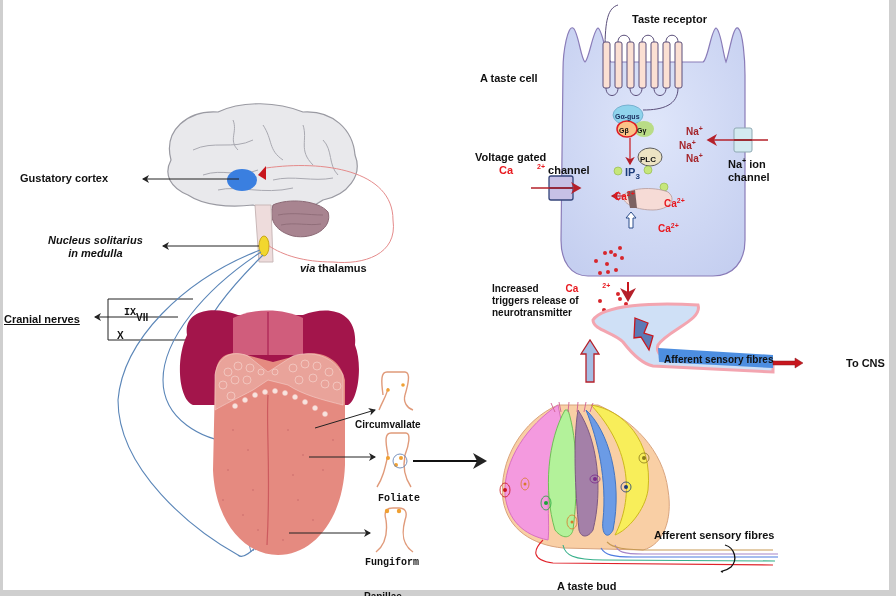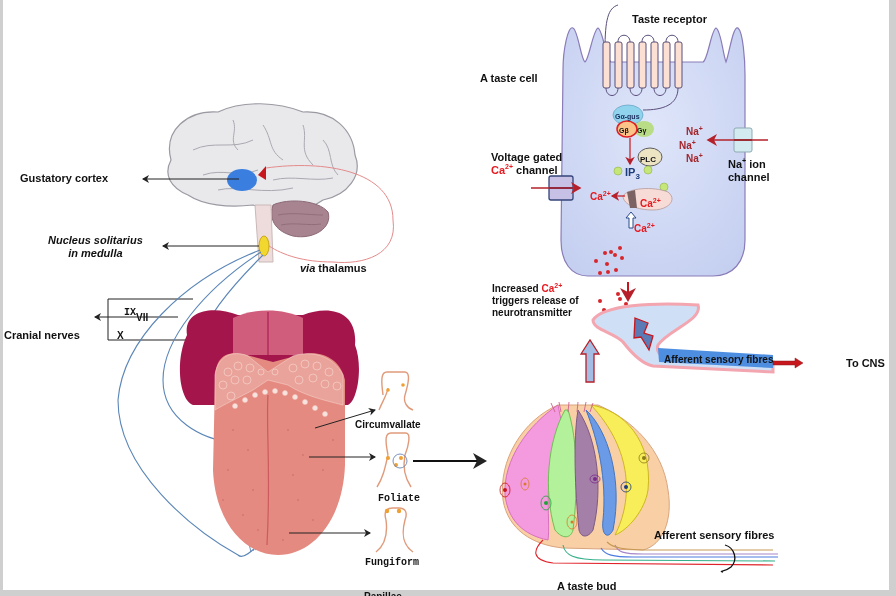--- a/index.html
+++ b/index.html
@@ -1,21 +1,21 @@
 <!DOCTYPE html>
 <html><head>
 <meta charset="utf-8">
 <style>
   html, body { margin:0; padding:0; }
   body { width:896px; height:596px; background:#cfcfcf; position:relative; overflow:hidden;
          font-family:"Liberation Sans", sans-serif; }
   #canvas { position:absolute; left:3px; top:0; width:886px; height:590px; background:#ffffff; }
   svg#fig { position:absolute; left:0; top:0; }
   .lbl { position:absolute; font-weight:bold; font-size:11px; color:#111; line-height:13px; white-space:nowrap; }
-  .red { color:#e8191f; }
+  .red { color:#e8191f;margin-left:24px; }
   .dred { color:#a5262c; }
   .sup { font-size:7px; vertical-align:super; line-height:0; }
   .sub { font-size:8px; vertical-align:sub; line-height:0; }
   .small { font-size:8px; }
   .ital { font-style:italic; }
 </style>
 </head>
 <body>
 
 <div id="canvas">
@@ -260,42 +260,42 @@
 
 <div class="lbl" style="left:17px;top:172px;">Gustatory cortex</div>
 <div class="lbl" style="left:45px;top:234px;text-align:center;font-style:italic;">
   <span>Nucleus solitarius</span><br>
   <span>in medulla</span>
 </div>
 <div class="lbl" style="left:297px;top:262px;">
   <span class="ital">via</span>
   <span>thalamus</span>
 </div>
-<div class="lbl" style="left:1px;top:329px;">Cranial nerves</div>
+<div class="lbl" style="left:1px;top:313px;text-decoration:underline;">Cranial nerves</div>
 <div class="lbl" style="left:133px;top:286px;font-size:10px;margin-top:25px;">VII</div>
 <div class="lbl" style="left:121px;top:306px;font-size:10px;font-family:Liberation Mono, monospace;">IX</div>
 <div class="lbl" style="left:114px;top:329px;font-size:10px;">X</div>
 
 <div class="lbl" style="left:352px;top:418px;font-size:10px;">Circumvallate</div>
 <div class="lbl" style="left:375px;top:492px;font-size:10px;font-family:Liberation Mono, monospace;">Foliate</div>
 <div class="lbl" style="left:362px;top:556px;font-size:10px;font-family:Liberation Mono, monospace;">Fungiform</div>
 <div class="lbl" style="left:361px;top:573px;font-size:10px;margin-top:17px;">Papillae</div>
 
 <div class="lbl" style="left:608px;top:13px;margin-left:21px;">Taste receptor</div>
 <div class="lbl" style="left:477px;top:72px;">A taste cell</div>
 <div class="lbl small" style="left:612px;top:110px;color:#1d3060;font-size:7px;">Gα-gus</div>
 <div class="lbl small" style="left:616px;top:124px;font-size:7px;">Gβ</div>
 <div class="lbl small" style="left:634px;top:124px;font-size:7px;">Gγ</div>
 <div class="lbl small" style="left:637px;top:153px;">PLC</div>
 <div class="lbl" style="left:622px;top:166px;color:#1d3c7a;"><span>IP</span><span class="sub">3</span></div>
 <div class="lbl red" style="left:587px;top:190px;font-size:10px;"><span>Ca</span><span class="sup">2+</span></div>
 <div class="lbl red" style="left:637px;top:197px;font-size:10px;"><span>Ca</span><span class="sup">2+</span></div>
 <div class="lbl red" style="left:631px;top:222px;font-size:10px;"><span>Ca</span><span class="sup">2+</span></div>
 
-<div class="lbl" style="left:488px;top:151px;">
+<div class="lbl" style="left:472px;top:151px;">
   <span>Voltage gated</span><br>
   <span class="red">Ca</span><span class="sup red">2+</span>
   <span>channel</span>
 </div>
 
 <div class="lbl dred" style="left:683px;top:125px;font-size:10px;"><span>Na</span><span class="sup">+</span></div>
 <div class="lbl dred" style="left:676px;top:139px;font-size:10px;"><span>Na</span><span class="sup">+</span></div>
 <div class="lbl dred" style="left:683px;top:152px;font-size:10px;"><span>Na</span><span class="sup">+</span></div>
 <div class="lbl" style="left:725px;top:158px;">
   <span>Na</span><span class="sup">+</span>

